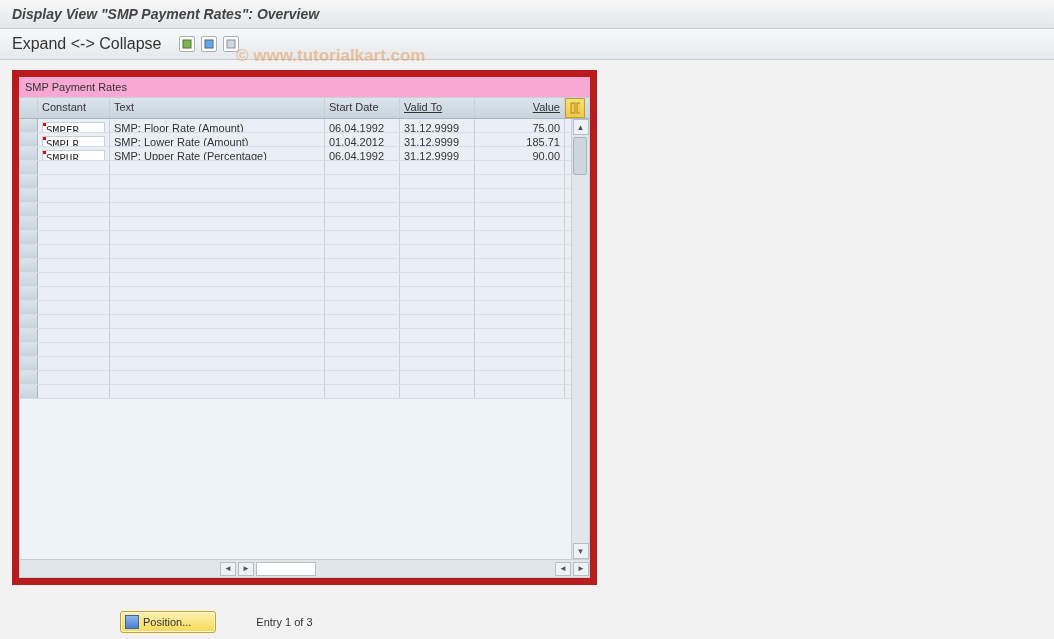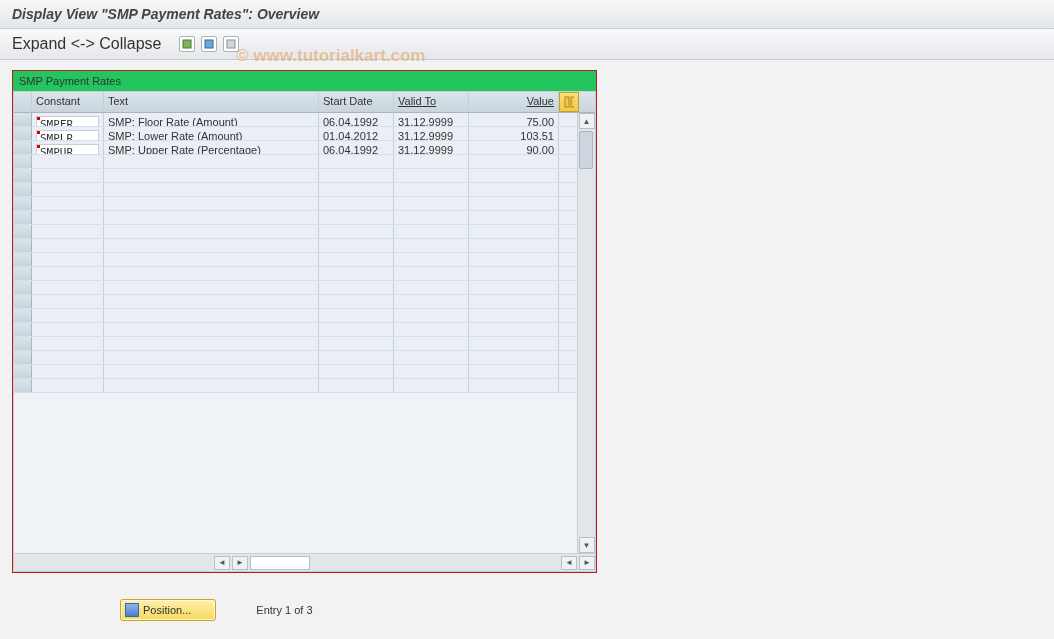--- a/index.html
+++ b/index.html
@@ -37,22 +37,22 @@
     .toolbar .tool-icon {
       width: 16px; height: 16px;
       display:inline-flex; align-items:center; justify-content:center;
       background:#fff; border:1px solid #b0b0b0; border-radius:2px;
     }
     .panel-wrap {
       padding: 10px 12px;
     }
     .panel {
       width: 585px;
-      border: 1px solid #b91c1c;
-      background: #22c55e;
+      border: 7px solid #b91c1c;
+      background: #f9a8d4;
     }
     .panel-title {
       padding: 4px 6px;
       font-size: 11px;
       color: #333;
     }
     .grid {
       border: 1px solid #c7d0d6;
       background: #ffffff;
       position: relative;
@@ -206,21 +206,21 @@
           <div class="cell config-col"></div>
         </div>
         <div class="grid-row">
           <div class="cell rowsel-col"></div>
           <div class="cell col-constant">
               <div class="const-cell">SMPLR</div>
             </div>
           <div class="cell col-text">SMP: Lower Rate (Amount)</div>
           <div class="cell col-start">01.04.2012</div>
           <div class="cell col-valid">31.12.9999</div>
-          <div class="cell col-value">103,51</div>
+          <div class="cell col-value">185,71</div>
           <div class="cell config-col"></div>
         </div>
         <div class="grid-row">
           <div class="cell rowsel-col"></div>
           <div class="cell col-constant">
               <div class="const-cell">SMPUR</div>
             </div>
           <div class="cell col-text">SMP: Upper Rate (Percentage)</div>
           <div class="cell col-start">06.04.1992</div>
           <div class="cell col-valid">31.12.9999</div>

